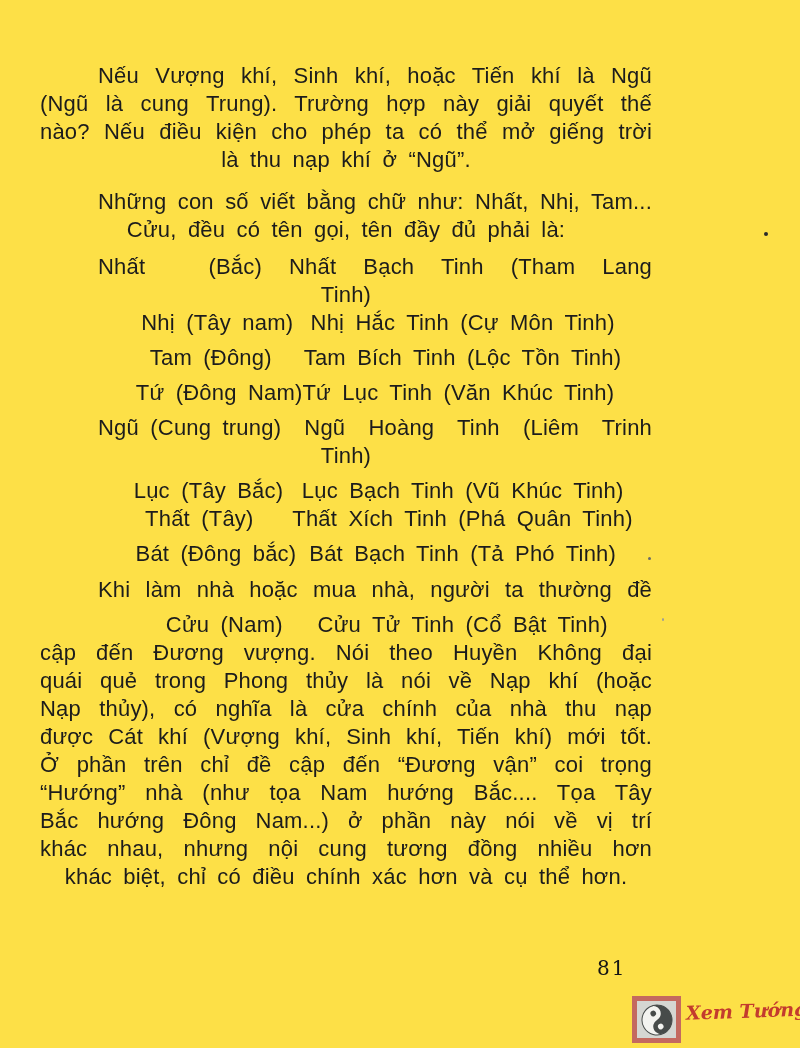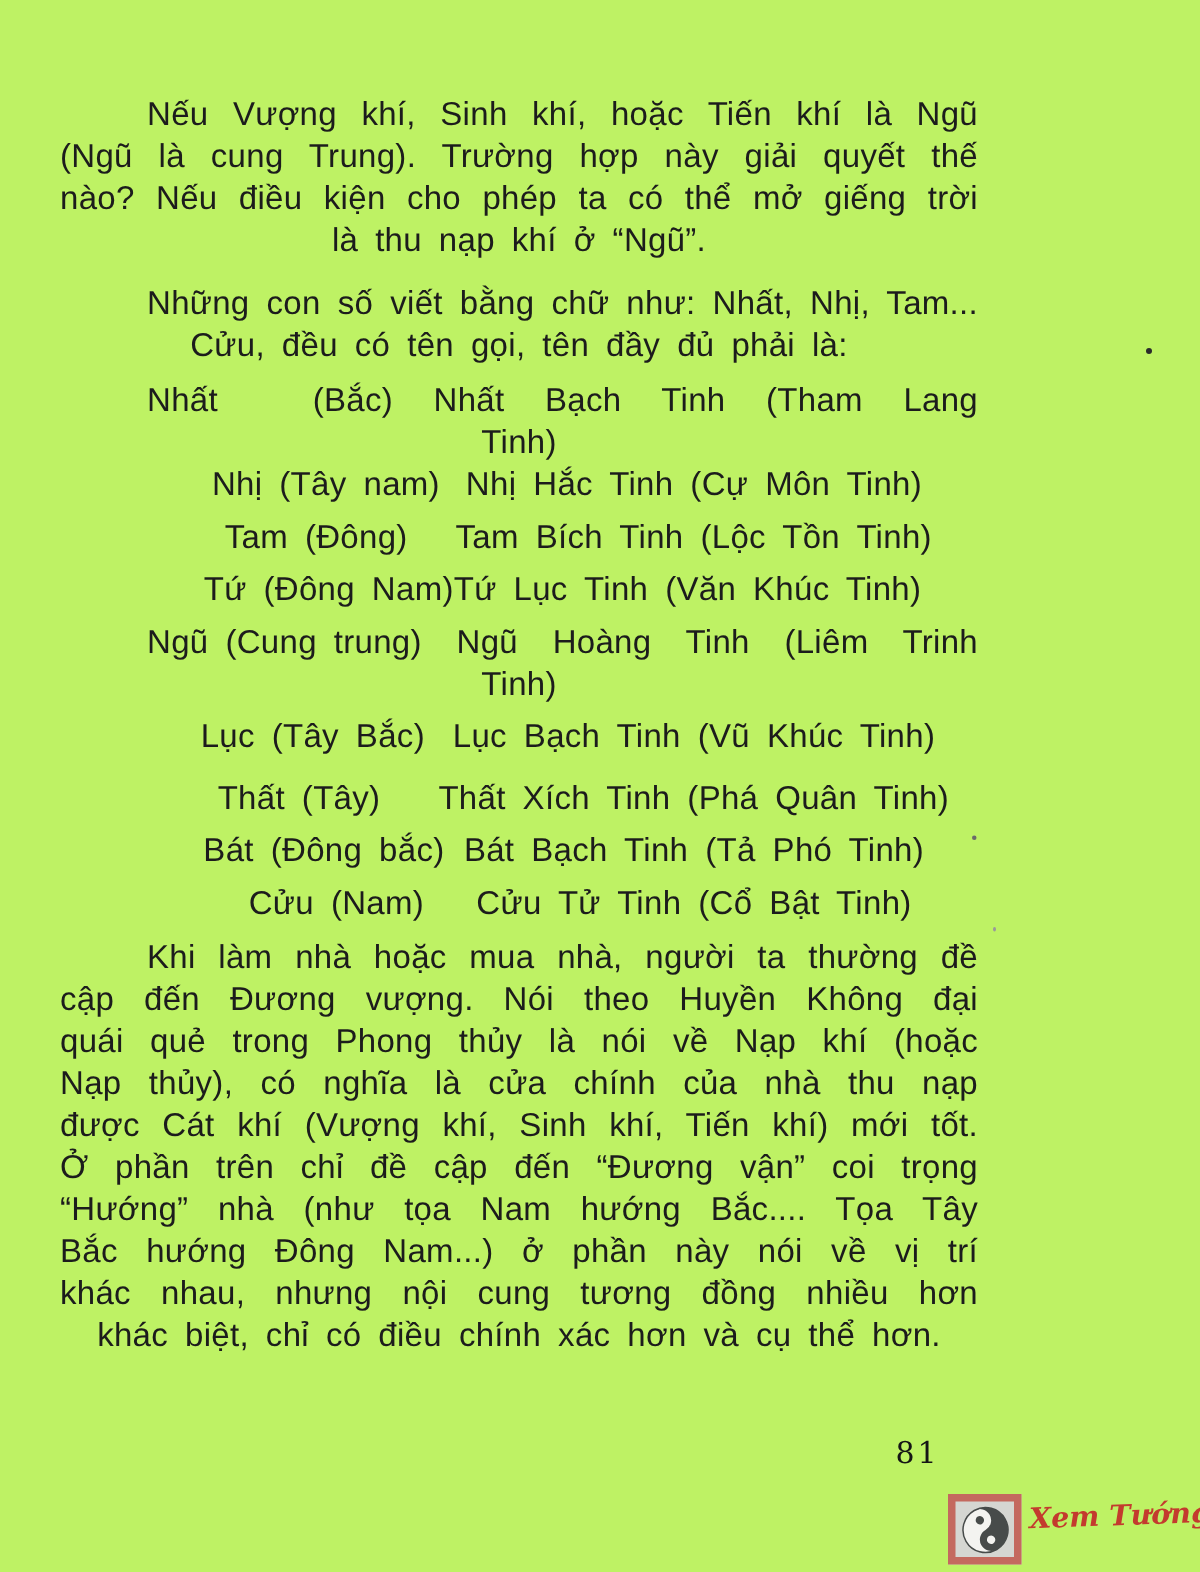--- a/index.html
+++ b/index.html
@@ -1,19 +1,19 @@
 <!DOCTYPE html>
 <html><head>
 <meta charset="utf-8">
 <style>
   html,body{margin:0;padding:0;background:#ffffff;}
   .page{
     position:relative;
     width:800px;height:1048px;
-    background:#bef264;
+    background:#fde047;
     overflow:hidden;
     font-family:"Liberation Sans",sans-serif;
   }
   .text-col{
     position:absolute;
     left:40px;top:62px;width:612px;
     color:#1c1c1c;
   }
   .ln{
     font-size:22px;
@@ -67,24 +67,24 @@
       <div class="ln ind just" style="margin-top: 14px;">Những con số viết bằng chữ như: Nhất, Nhị, Tam...</div>
       <div class="ln">Cửu, đều có tên gọi, tên đầy đủ phải là:</div>
       <div class="ln ind just" style="margin-top: 9px;"><span class="c1">Nhất (Bắc)</span> <span>Nhất Bạch Tinh (Tham Lang</span></div>
       <div class="ln">Tinh)</div>
       <div class="ln ind" style="margin-top: 0;"><span class="c1">Nhị (Tây nam)</span> <span>Nhị Hắc Tinh (Cự Môn Tinh)</span></div>
       <div class="ln ind" style="margin-top: 7px;"><span class="c1">Tam (Đông)</span> <span>Tam Bích Tinh (Lộc Tồn Tinh)</span></div>
       <div class="ln ind" style="margin-top: 7px;"><span class="c1 tight">Tứ (Đông Nam)</span><span>Tứ Lục Tinh (Văn Khúc Tinh)</span></div>
       <div class="ln ind just" style="margin-top: 7px;"><span class="c1">Ngũ (Cung trung)</span> <span>Ngũ Hoàng Tinh (Liêm Trinh</span></div>
       <div class="ln">Tinh)</div>
       <div class="ln ind" style="margin-top: 7px;"><span class="c1">Lục (Tây Bắc)</span> <span>Lục Bạch Tinh (Vũ Khúc Tinh)</span></div>
-      <div class="ln ind" style="margin-top: 13px;"><span class="c1">Thất (Tây)</span> <span>Thất Xích Tinh (Phá Quân Tinh)</span></div>
+      <div class="ln ind" style="margin-top: 0;"><span class="c1">Thất (Tây)</span> <span>Thất Xích Tinh (Phá Quân Tinh)</span></div>
       <div class="ln ind" style="margin-top: 7px;"><span class="c1">Bát (Đông bắc)</span> <span>Bát Bạch Tinh (Tả Phó Tinh)</span></div>
+      <div class="ln ind just" style="margin-top: 8px;">Khi làm nhà hoặc mua nhà, người ta thường đề</div>
       <div class="ln ind" style="margin-top: 7px;"><span class="c1">Cửu (Nam)</span> <span>Cửu Tử Tinh (Cổ Bật Tinh)</span></div>
-      <div class="ln ind just" style="margin-top: 8px;">Khi làm nhà hoặc mua nhà, người ta thường đề</div>
       <div class="ln just">cập đến Đương vượng. Nói theo Huyền Không đại</div>
       <div class="ln just">quái quẻ trong Phong thủy là nói về Nạp khí (hoặc</div>
       <div class="ln just">Nạp thủy), có nghĩa là cửa chính của nhà thu nạp</div>
       <div class="ln just">được Cát khí (Vượng khí, Sinh khí, Tiến khí) mới tốt.</div>
       <div class="ln just">Ở phần trên chỉ đề cập đến “Đương vận” coi trọng</div>
       <div class="ln just">“Hướng” nhà (như tọa Nam hướng Bắc.... Tọa Tây</div>
       <div class="ln just">Bắc hướng Đông Nam...) ở phần này nói về vị trí</div>
       <div class="ln just">khác nhau, nhưng nội cung tương đồng nhiều hơn</div>
       <div class="ln">khác biệt, chỉ có điều chính xác hơn và cụ thể hơn.</div>
     </div>

